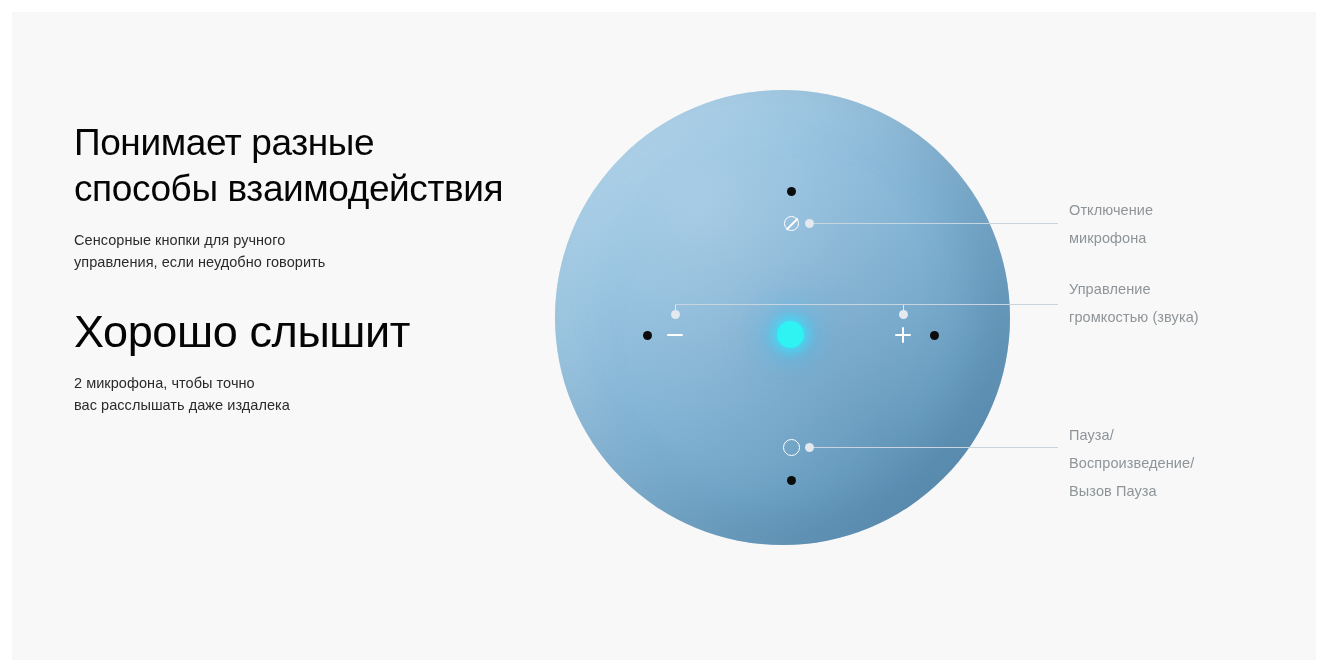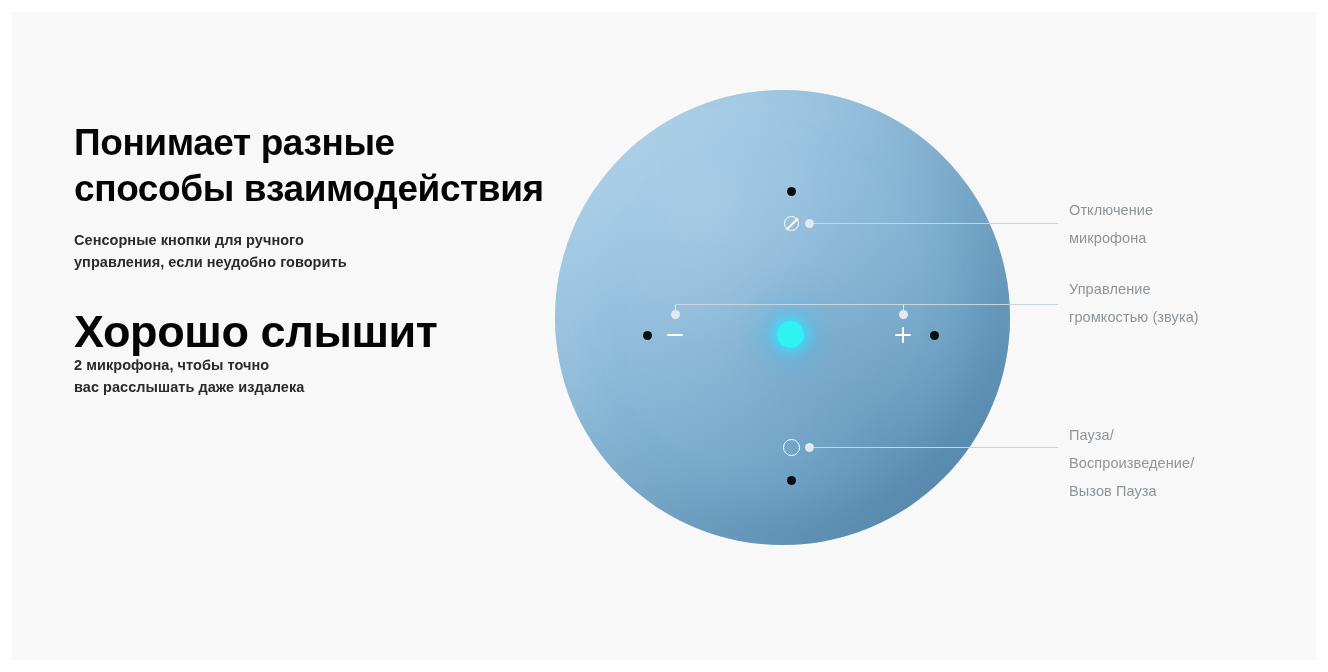--- a/index.html
+++ b/index.html
@@ -22,43 +22,43 @@
     top: 12px;
     width: 1304px;
     height: 648px;
     background: #f8f8f8;
     overflow: hidden;
   }
 
   .headline {
     font-size: 37px;
     line-height: 46px;
-    font-weight: 700;
+    font-weight: 400;
     letter-spacing: -0.4px;
     color: #050505;
     margin: 0;
     white-space: pre-line;
   }
 
   .subcopy {
     font-size: 14.5px;
     line-height: 22px;
-    font-weight: 700;
+    font-weight: 400;
     color: #2b2b2b;
     margin: 0;
     white-space: pre-line;
     letter-spacing: 0.05px;
   }
 
   #block-interaction { position: absolute; left: 62px; top: 108px; width: 520px; }
   #block-interaction .subcopy { margin-top: 17px; }
 
   #block-hearing { position: absolute; left: 62px; top: 298px; width: 480px; }
   #block-hearing .headline { font-size: 45px; line-height: 44px; }
-  #block-hearing .subcopy { }
+  #block-hearing .subcopy { margin-top: 18px; }
 
   
   #speaker {
     position: absolute;
     left: 543px;
     top: 78px;
     width: 455px;
     height: 455px;
     border-radius: 50%;
     background:

